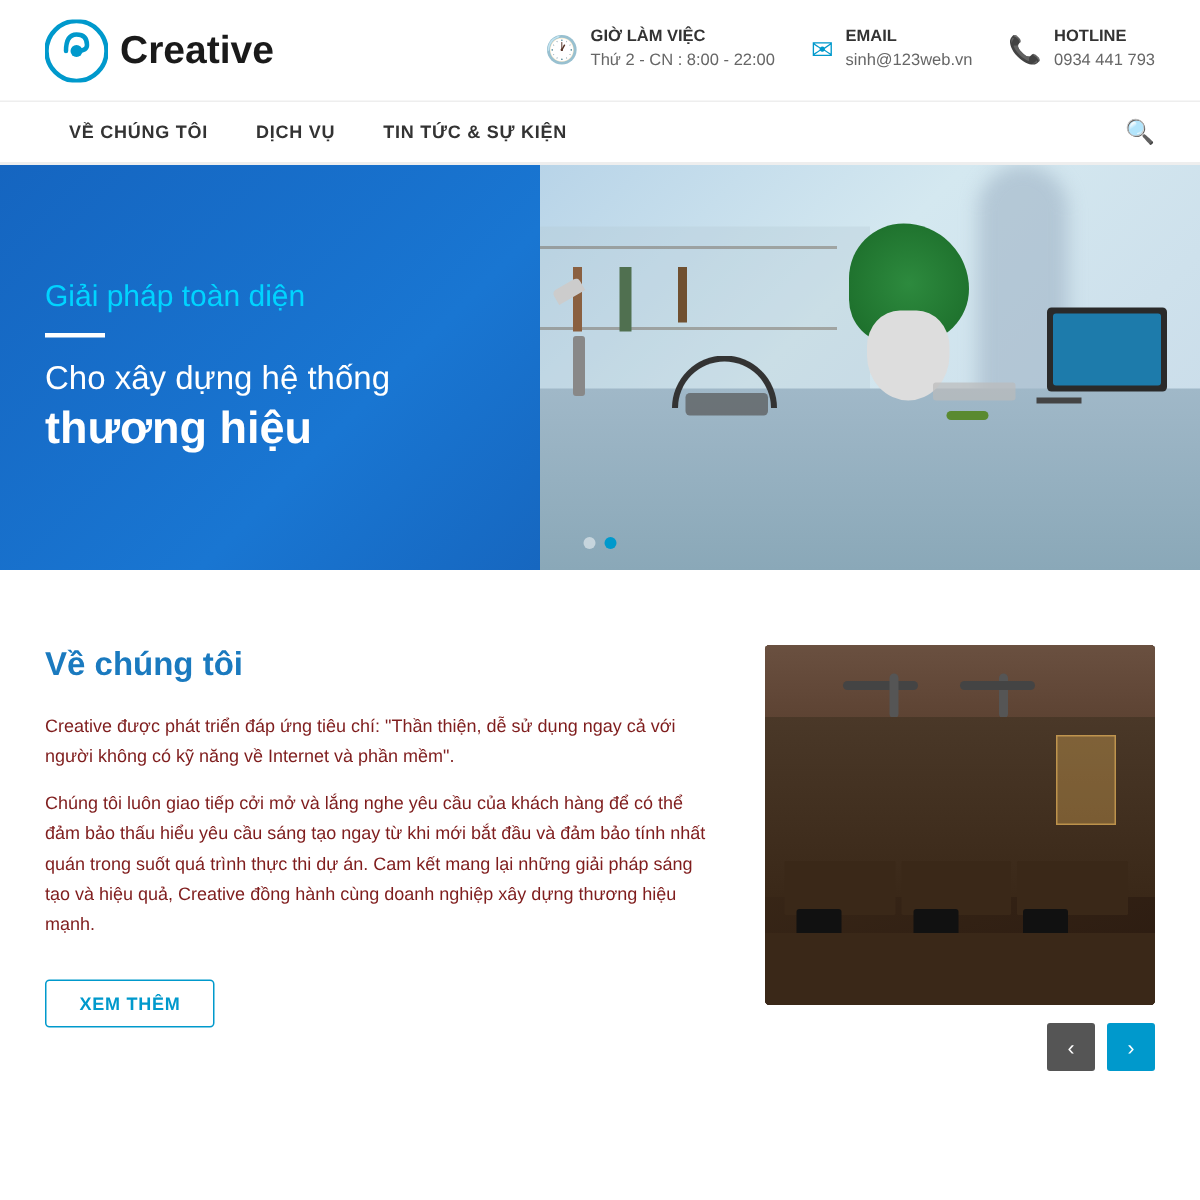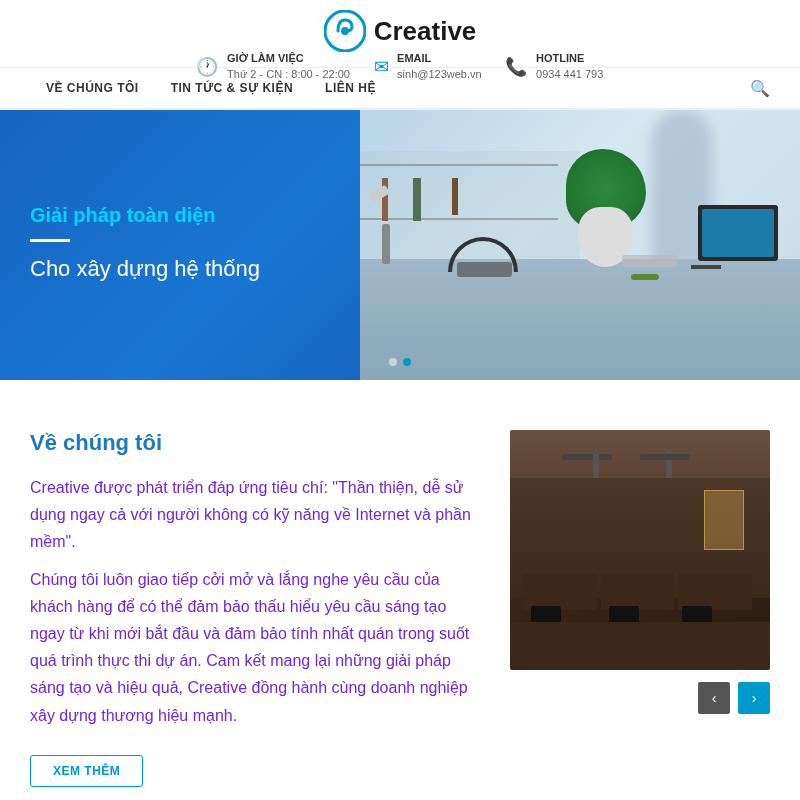--- a/index.html
+++ b/index.html
@@ -6,21 +6,20 @@
     body { font-family: Arial, sans-serif; width: 800px; background: #fff; overflow-x: hidden; }
 
     
     .header {
       display: flex;
       align-items: center;
       justify-content: space-between;
       padding: 10px 30px;
       border-bottom: 1px solid #eee;
       height: 68px;
-      flex-direction: column;
     }
     .logo-area {
       display: flex;
       align-items: center;
       gap: 8px;
     }
     .logo-icon {
       width: 42px;
       height: 42px;
     }
@@ -189,21 +188,21 @@
       left: 30px;
       top: 50%;
       transform: translateY(-50%);
       color: white;
       z-index: 10;
       max-width: 320px;
     }
     .hero-subtitle {
       color: #00d4ff;
       font-size: 20px;
-      font-weight: bold;
+      font-weight: normal;
       margin-bottom: 12px;
     }
     .hero-divider {
       width: 40px;
       height: 3px;
       background: #fff;
       margin-bottom: 14px;
     }
     .hero-title-line1 {
       font-size: 22px;
@@ -241,22 +240,22 @@
     .about-text {
       flex: 1;
     }
     .about-title {
       font-size: 22px;
       font-weight: bold;
       color: #1a7abf;
       margin-bottom: 18px;
     }
     .about-para {
-      font-size: 16px;
-      color: #6d28d9;
+      font-size: 12px;
+      color: #7f1d1d;
       line-height: 1.7;
       margin-bottom: 10px;
     }
     .btn-xem-them {
       display: inline-block;
       margin-top: 16px;
       padding: 8px 22px;
       border: 1.5px solid #0099cc;
       border-radius: 3px;
       color: #0099cc;
@@ -366,24 +365,24 @@
     </div>
   </div>
 </header>
 
 <nav class="navbar">
   <ul class="nav-links">
     <li>
       <a href="#">VỀ CHÚNG TÔI</a>
     </li>
     <li>
-      <a href="#">TIN TỨC &amp; SỰ KIỆN</a>
+      <a href="#">DỊCH VỤ</a>
     </li>
     <li>
-      <a href="#">LIÊN HỆ</a>
+      <a href="#">TIN TỨC &amp; SỰ KIỆN</a>
     </li>
   </ul>
   <span class="search-icon-nav">🔍</span>
 </nav>
 
 <section class="hero">
   <div class="hero-overlay"></div>
 
   <div class="hero-bg">
     <div class="hero-desk-scene">
@@ -414,20 +413,21 @@
       <div style="position:absolute;bottom:67%;left:2%;width:20px;height:10px;background:#ccc;border-radius:3px 3px 0 0;transform:rotate(-30deg);"></div>
 
       <div style="position:absolute;bottom:42%;right:28%;width:55px;height:12px;background:#bbb;border-radius:2px;opacity:0.7;"></div>
     </div>
   </div>
 
   <div class="hero-content">
     <div class="hero-subtitle">Giải pháp toàn diện</div>
     <div class="hero-divider"></div>
     <div class="hero-title-line1">Cho xây dựng hệ thống</div>
+    <div class="hero-title-line2">thương hiệu</div>
   </div>
 
   <div class="hero-dots">
     <div class="dot"></div>
     <div class="dot active"></div>
   </div>
 </section>
 
 <section class="about-section">
   <div class="about-text">

